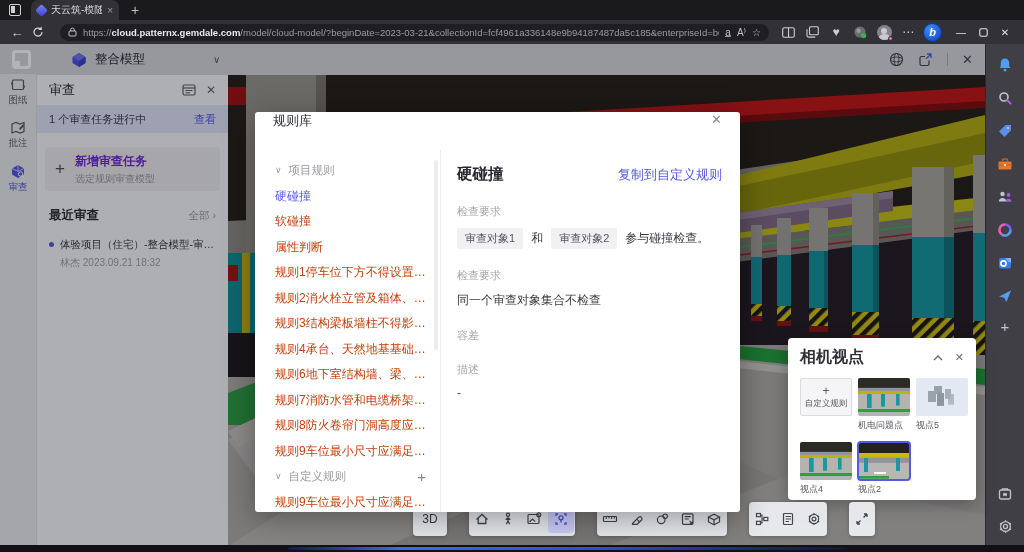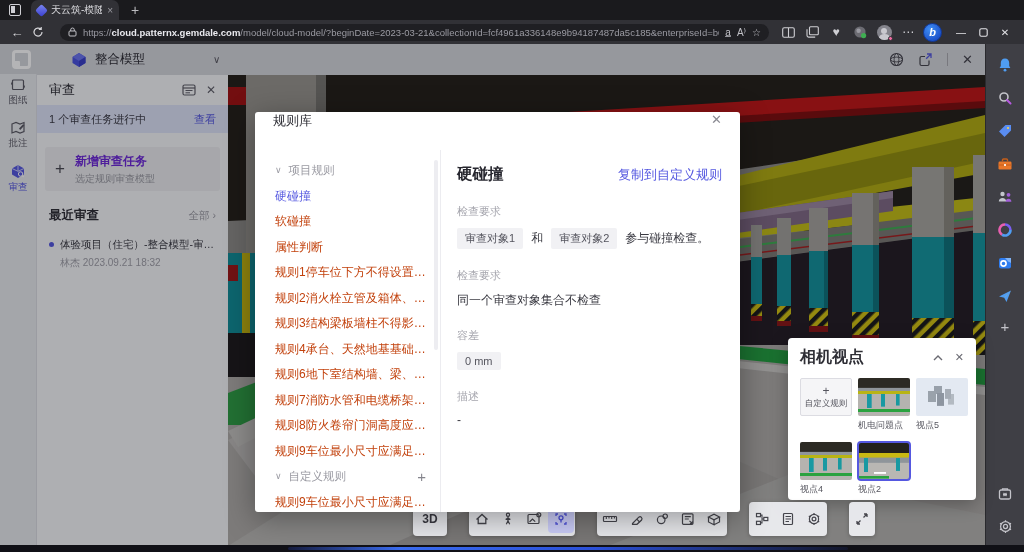--- a/index.html
+++ b/index.html
@@ -105,21 +105,21 @@
   .vp-thumb.selected{outline:2px solid #5558e0;outline-offset:-1px;border-radius:3px;}
   .vp-label{font-size:9px;color:#55555e;margin-top:3px;white-space:nowrap;overflow:hidden;text-overflow:ellipsis;}
   .save-btn{width:52px;height:38px;background:#f5f5f7;border:1px solid #dcdce2;border-radius:2px;display:flex;flex-direction:column;align-items:center;justify-content:center;color:#55555e;}
   .save-btn .p{font-size:12px;line-height:12px;}
   .save-btn .t{font-size:8.5px;margin-top:1px;}
   .thumb-garage{background-color:#b5b3af;background-image:linear-gradient(#2c2a24,#2c2a24),linear-gradient(#b8b414,#b8b414),linear-gradient(#8f959a,#8f959a),linear-gradient(#1899a2,#1899a2),linear-gradient(#1899a2,#1899a2),linear-gradient(#18999f,#18999f),linear-gradient(#2aa23f,#2aa23f);background-size:100% 26%,100% 9%,100% 22%,9% 40%,8% 36%,7% 33%,100% 8%;background-position:0 0,0 38%,0 26%,18% 64%,48% 60%,78% 58%,0 88%;}
   .thumb-garage2{background-color:#b9b7b3;background-image:linear-gradient(#fff,#fff),linear-gradient(#23211c,#23211c),linear-gradient(#c9b912,#c9b912),linear-gradient(#1899a2,#1899a2),linear-gradient(#1899a2,#1899a2),linear-gradient(#8f959a,#8f959a),linear-gradient(#2aa23f,#2aa23f);background-size:24% 5%,100% 30%,100% 12%,8% 38%,8% 34%,100% 18%,60% 7%;background-position:40% 82%,0 0,0 32%,12% 66%,80% 62%,0 44%,0 95%;}
   .thumb-blocks{background-color:#e3e9f2;background-image:linear-gradient(#9aa2ab,#9aa2ab),linear-gradient(#8d95a0,#8d95a0),linear-gradient(#a6adb6,#a6adb6),linear-gradient(#98a0aa,#98a0aa),linear-gradient(#b3bac2,#b3bac2);background-size:16% 30%,14% 34%,12% 26%,16% 22%,12% 28%;background-position:28% 48%,48% 58%,64% 38%,42% 26%,70% 60%;}
 
   
-  .toolbar{position:absolute;left:413px;top:502px;display:flex;gap:22px;z-index:30;font-weight:bold;}
+  .toolbar{position:absolute;left:413px;top:502px;display:flex;gap:22px;z-index:30;}
   .tg{display:flex;background:rgba(236,237,241,.95);border-radius:4px;height:34px;align-items:center;box-shadow:0 1px 4px rgba(0,0,0,.25);}
   .tg .cell{width:26px;height:34px;display:flex;align-items:center;justify-content:center;position:relative;}
   .tg .cell.sel{background:#caccf8;border-radius:4px;height:28px;width:26px;margin:0 1px;}
   .mode3d{width:34px;text-align:center;font-size:12px;color:#3a3a42;position:relative;height:34px;line-height:34px;}
   .cm{position:absolute;top:4px;right:3px;width:0;height:0;border-top:4px solid #9a9aa1;border-left:4px solid transparent;}
 
   
   .esb{position:absolute;left:985px;top:44px;width:39px;height:501px;background:#3f3f45;border-left:1px solid #2a2a2e;display:flex;flex-direction:column;align-items:center;padding-top:12px;gap:15px;z-index:20;}
   .esb .sp{flex:1;}
   .esb .plus{color:#c4c4ca;font-size:15px;line-height:14px;}
@@ -396,23 +396,20 @@
         <div class="d-label">检查要求</div>
         <div class="d-row">
           <span class="chip">审查对象1</span>
           <span>和</span>
           <span class="chip">审查对象2</span>
           <span>参与碰撞检查。</span>
         </div>
         <div class="d-label">检查要求</div>
         <div class="d-text">同一个审查对象集合不检查</div>
         <div class="d-label">容差</div>
-        <div class="d-row">
-            <span class="chip">0 mm</span>
-          </div>
         <div class="d-label">描述</div>
         <div class="d-text">-</div>
       </div>
     </div>
   </div>
 
   <div class="cam">
     <div class="cam-hd">
       <span class="cam-title">相机视点</span>
       <svg class="cam-ic" width="10" height="6" viewBox="0 0 10 6">

